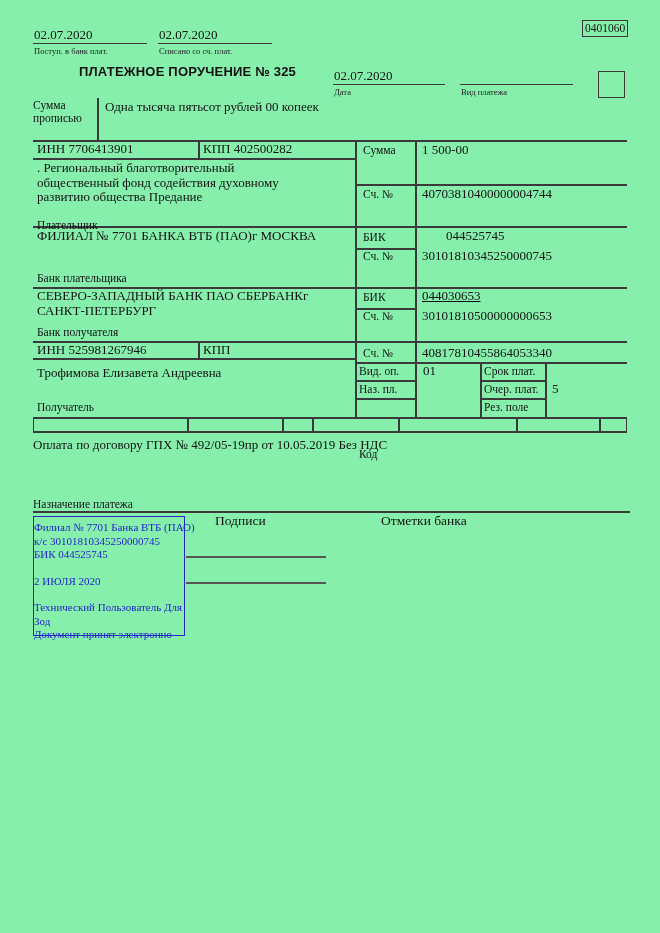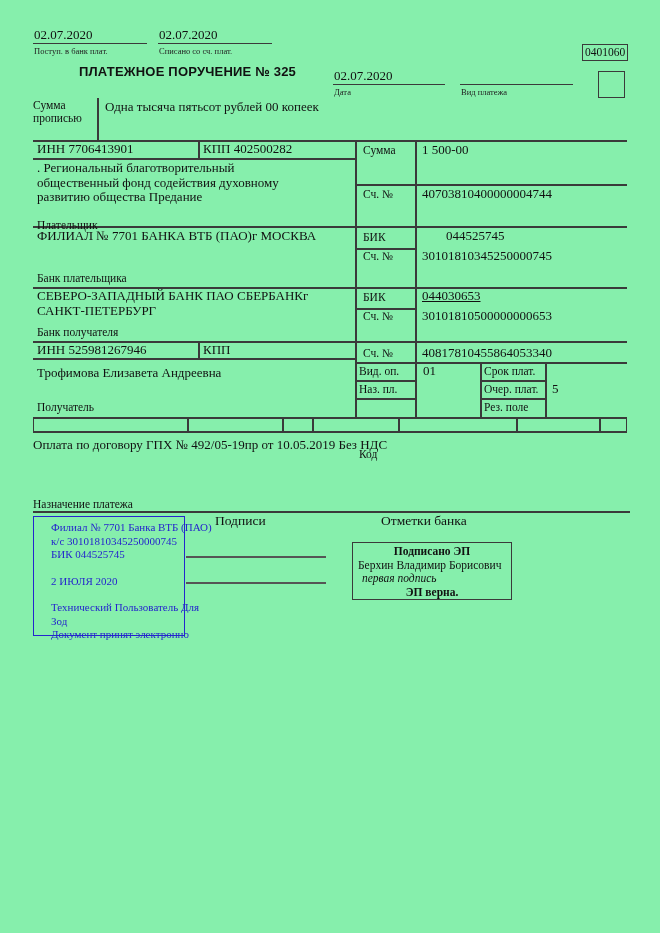--- a/index.html
+++ b/index.html
@@ -21,21 +21,21 @@
 
   .tbl{position:absolute;left:33px;top:140px;width:594px;height:277px;}
   .lab{position:absolute;font-size:11.5px;line-height:13px;white-space:nowrap;}
   .valtxt{position:absolute;font-size:13px;line-height:14.5px;white-space:nowrap;}
   .wrap{white-space:normal;}
 
   .purpose{position:absolute;font-size:13px;white-space:nowrap;}
 
   .stamp{position:absolute;left:33px;top:516px;width:152px;height:120px;
          border:1.5px solid #2525cd;box-sizing:border-box;color:#2525cd;
-         font-size:11px;line-height:13.5px;padding:4px 17px;}
+         font-size:11px;line-height:13.5px;padding:4px 0;}
   .stamp div{white-space:nowrap;}
   .stamp .gap{margin-top:13px;}
 
   .sechdr{position:absolute;font-size:13.5px;}
 
   .sigline{position:absolute;width:140px;height:1.5px;background:#555;}
 
   .epbox{position:absolute;left:352px;top:542px;width:160px;height:58px;
          border:1.5px solid #3a3a3a;box-sizing:border-box;font-size:11.5px;line-height:13.5px;padding-top:2px;}
   .epbox .ttl{font-weight:bold;text-align:center;}
@@ -49,21 +49,21 @@
 <div class="page">
 
   <div class="ufield" style="left:33px;top:27px;width:114px;">
     <div class="val">02.07.2020</div>
     <div class="lbl">Поступ. в банк плат.</div>
   </div>
   <div class="ufield" style="left:158px;top:27px;width:114px;">
     <div class="val">02.07.2020</div>
     <div class="lbl">Списано со сч. плат.</div>
   </div>
-  <div class="box formcode" style="left:582px;top:44px;width:46px;height:17px;">0401060</div>
+  <div class="box formcode" style="left:582px;top:20px;width:46px;height:17px;">0401060</div>
 
   <div class="title" style="left:33px;top:64px;margin-left:46px;">ПЛАТЕЖНОЕ ПОРУЧЕНИЕ № 325</div>
   <div class="ufield" style="left:333px;top:68px;width:112px;">
     <div class="val">02.07.2020</div>
     <div class="lbl">Дата</div>
   </div>
   <div class="ufield" style="left:460px;top:68px;width:113px;">
     <div class="val"></div>
     <div class="lbl">Вид платежа</div>
   </div>
@@ -161,20 +161,14 @@
     <div class="gap">Технический Пользователь Для</div>
     <div>Зод</div>
     <div>Документ принят электронно</div>
   </div>
 
   <div class="sechdr" style="left:215px;top:513px;">Подписи</div>
   <div class="sigline" style="left:186px;top:556px;"></div>
   <div class="sigline" style="left:186px;top:582px;"></div>
 
   <div class="sechdr" style="left:381px;top:513px;">Отметки банка</div>
-  <div class="epbox">
-    <div class="ttl">Подписано ЭП</div>
-    <div class="nm">Берхин Владимир Борисович</div>
-    <div class="sub">первая подпись</div>
-    <div class="ver">ЭП верна.</div>
-  </div>
 
 </div>
 
 </body></html>

